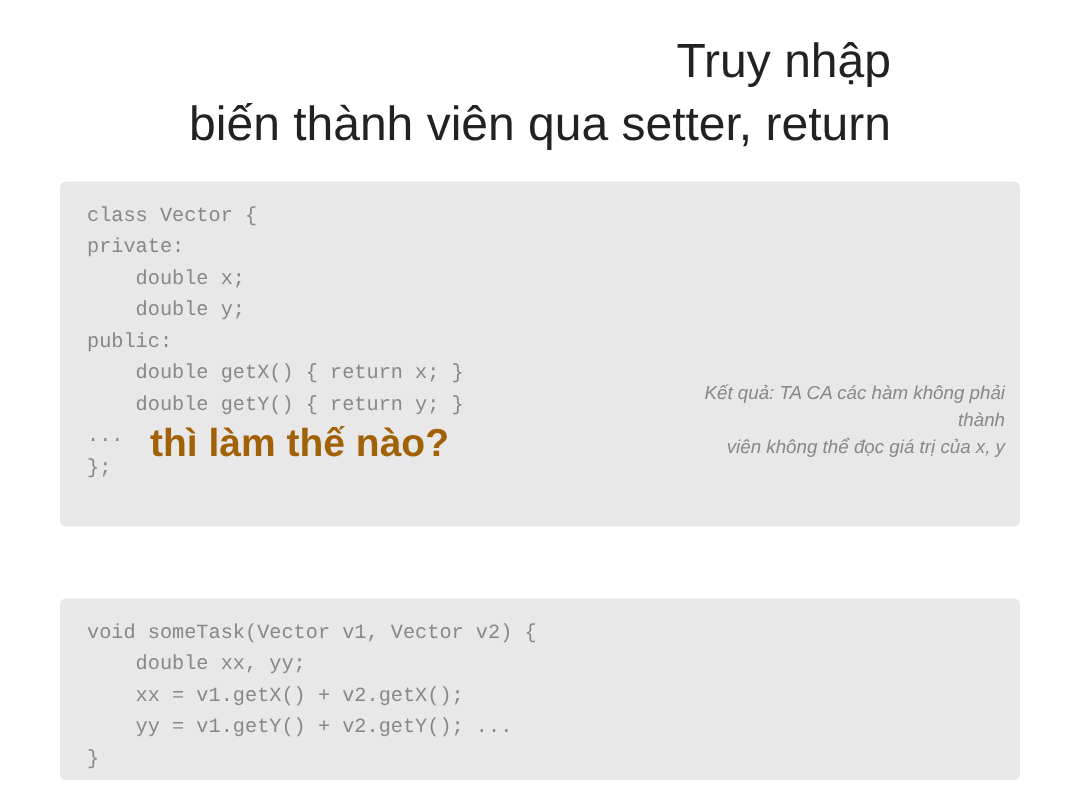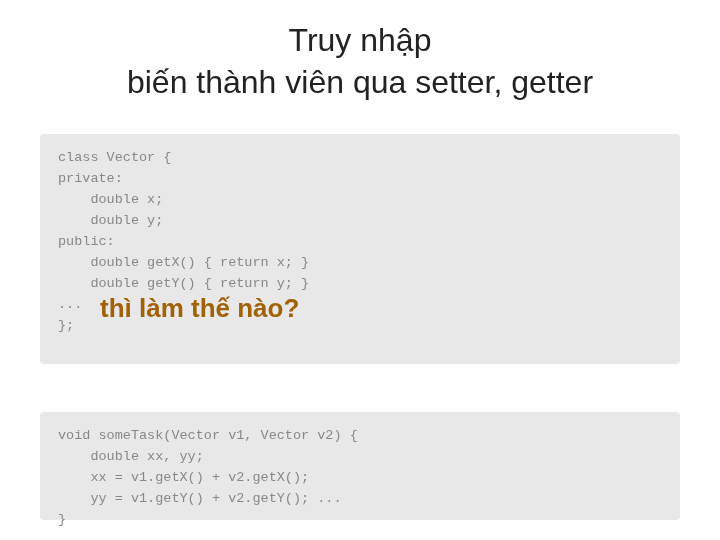--- a/index.html
+++ b/index.html
@@ -15,22 +15,22 @@
     .slide-container {
       width: 720px;
       height: 540px;
       display: flex;
       flex-direction: column;
       align-items: center;
       padding: 20px 40px 20px 40px;
     }
 
     .title-block {
-      text-align: center;
-      margin-bottom: 31px;
+      text-align: right;
+      margin-bottom: 18px;
     }
 
     .title-line1 {
       font-size: 32px;
       font-weight: 400;
       color: #222;
       line-height: 1.3;
     }
 
     .title-line2 {
@@ -108,41 +108,45 @@
       text-align: right;
     }
   </style>
 </head>
 <body>
 
 <div class="slide-container">
 
   <div class="title-block">
     <div class="title-line1">Truy nhập</div>
-    <div class="title-line2">biến thành viên qua setter, getter</div>
+    <div class="title-line2">biến thành viên qua setter, return</div>
   </div>
 
   <div class="code-block-outer" style="min-height:230px; margin-bottom: 16px;">
 
     <div class="code-text">class Vector {
 private:
     double x;
     double y;
 public:
     double getX() { return x; }
     double getY() { return y; }
 ...
 };</div>
 
 
 
     <div class="overlay-sub">
       thì làm thế nào?
     </div>
 
+    <div class="tooltip-bottom-right">
+      Kết quả: TA CA các hàm không phải thành<br>
+      viên không thể đọc giá trị của x, y
+    </div>
   </div>
 
   <div class="code-block-outer" style="margin-top: 32px; min-height: 90px;">
     <div class="code-text">void someTask(Vector v1, Vector v2) {
     double xx, yy;
     xx = v1.getX() + v2.getX();
     yy = v1.getY() + v2.getY(); ...
 }</div>
   </div>
 

